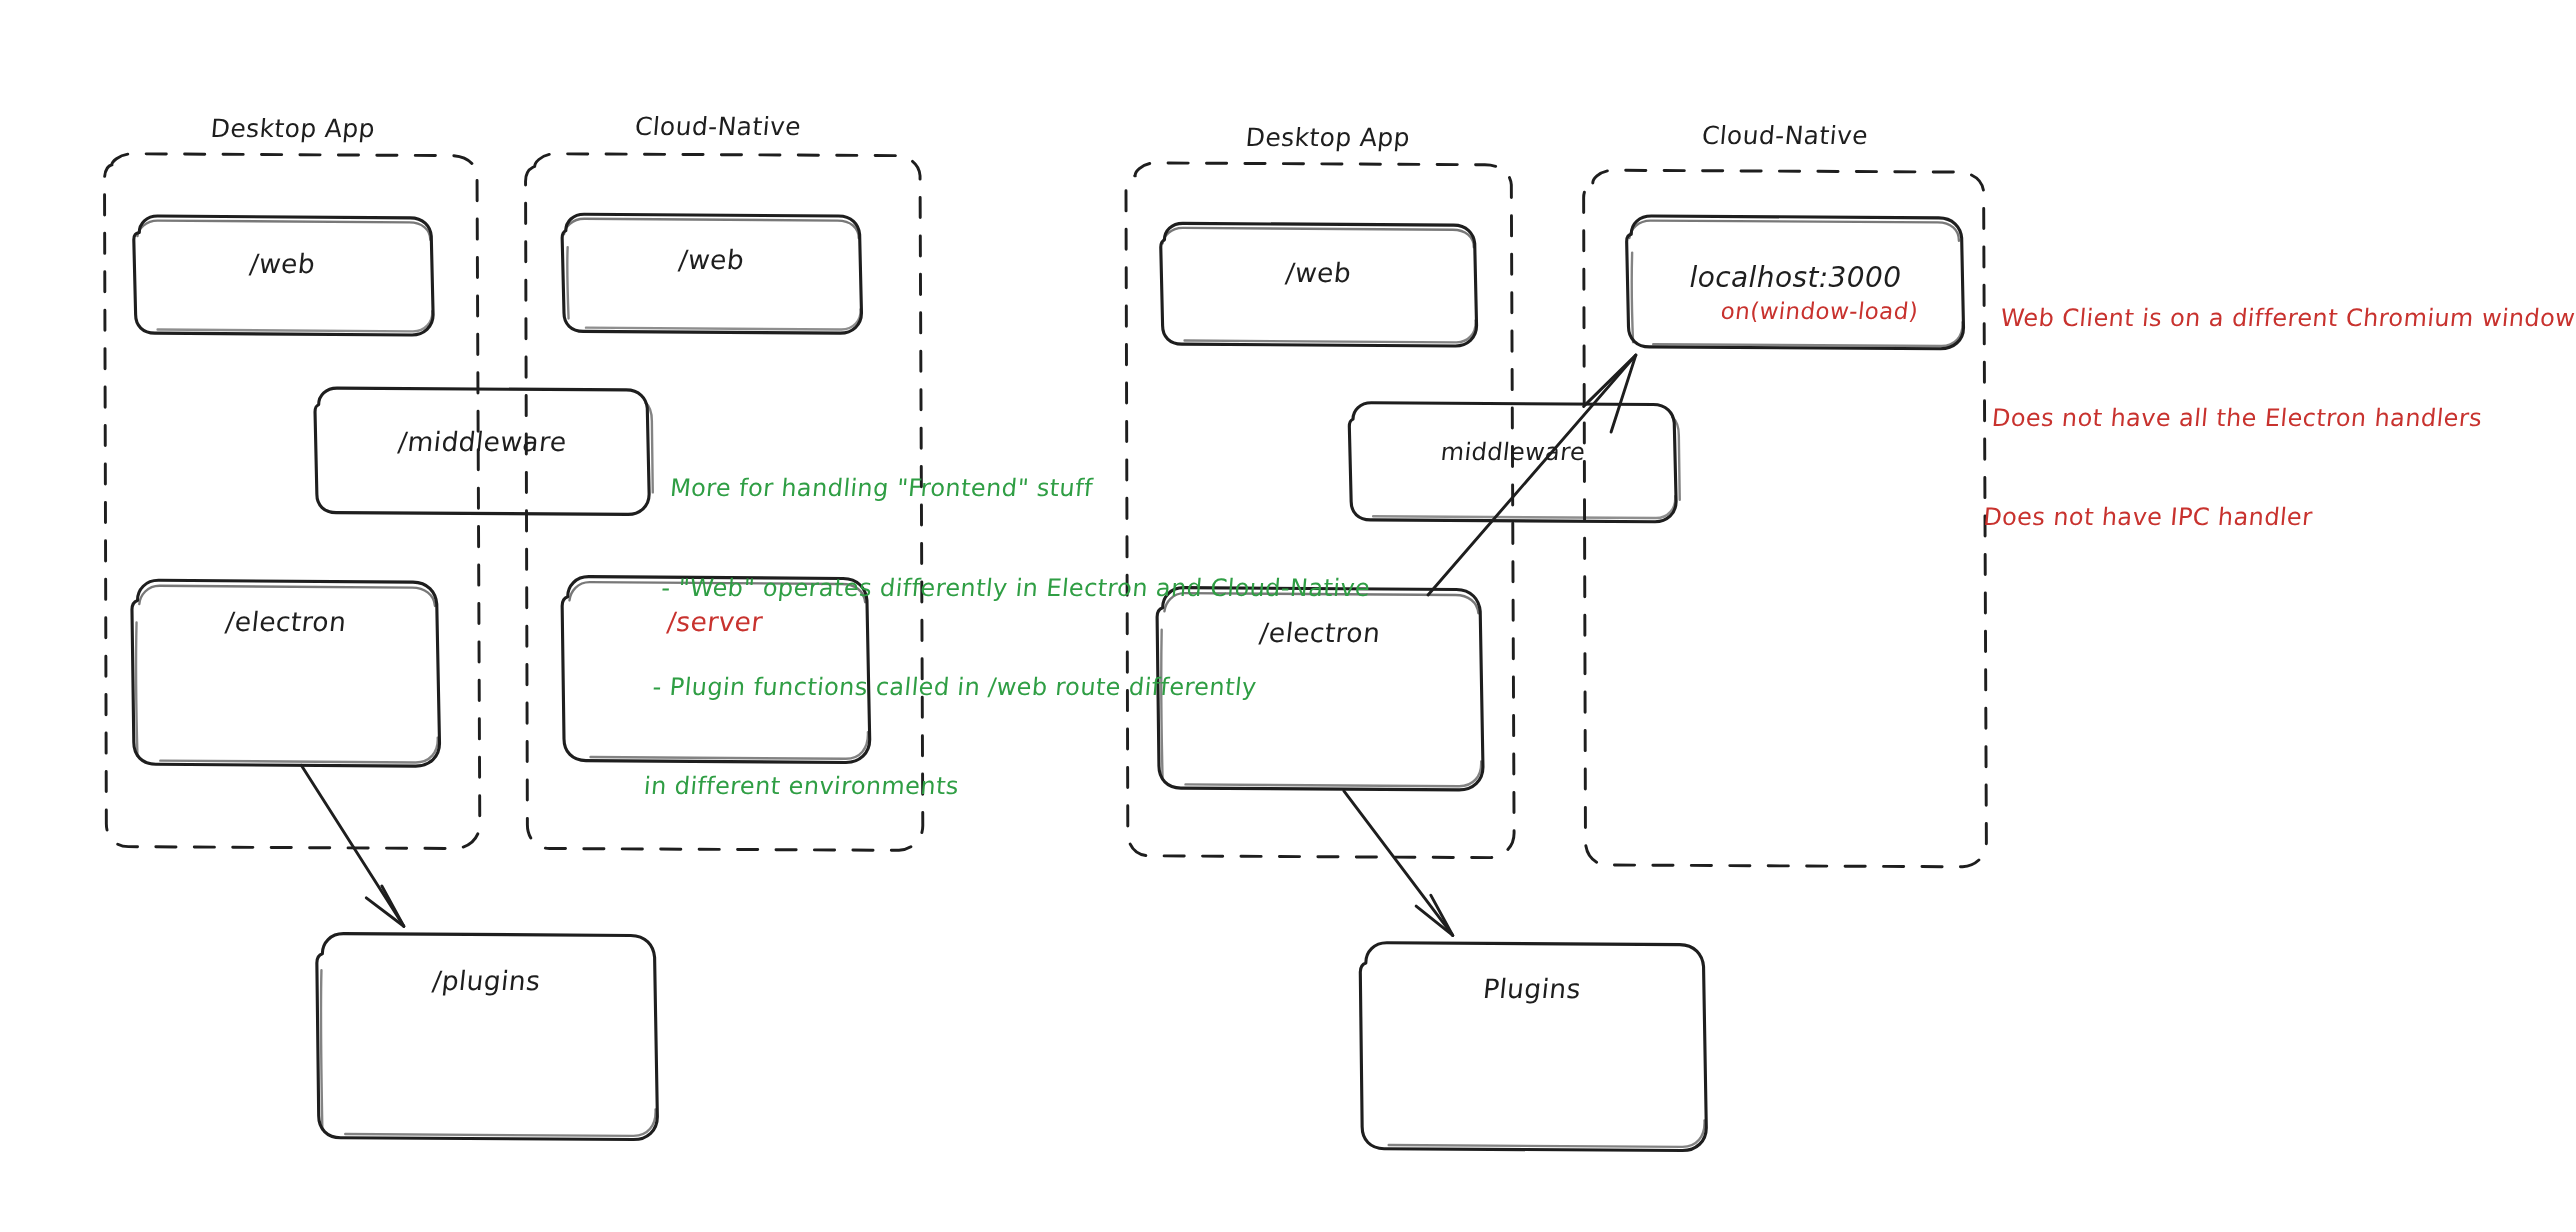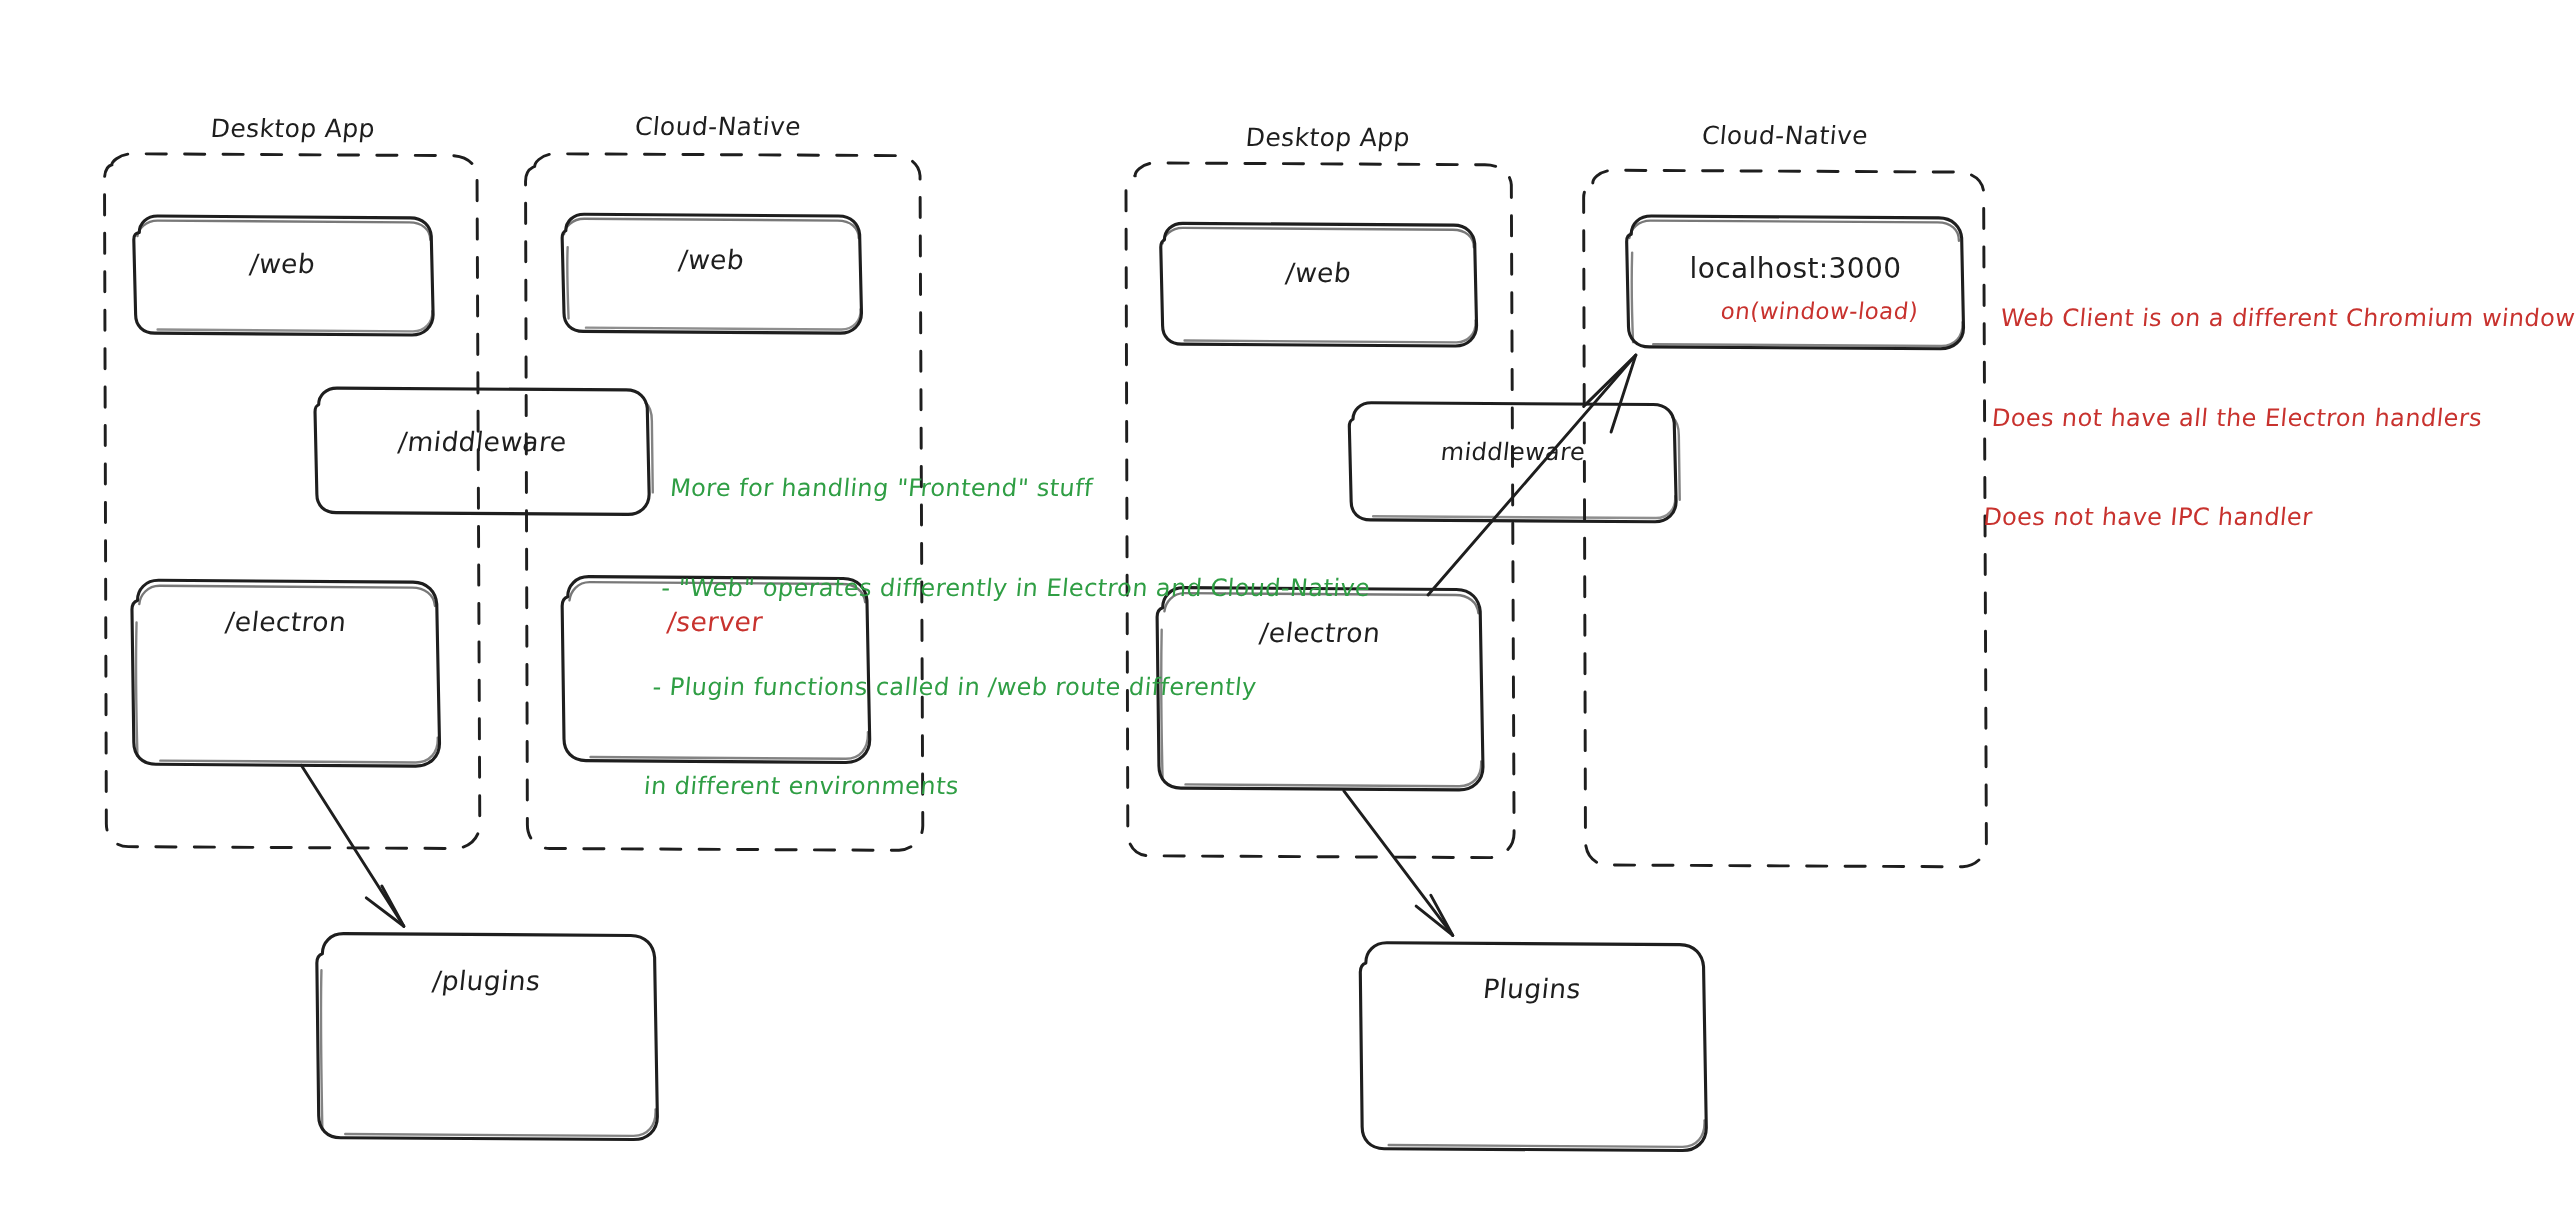--- a/index.html
+++ b/index.html
@@ -289,21 +289,21 @@
     <div>- Plugin functions called in /web route differently</div>
     <div>in different environments</div>
   </div>
 
   <div class="lbl group-title" style="left:1163px; top:123px; width:330px;">Desktop App</div>
 
   <div class="lbl group-title" style="left:1620px; top:121px; width:330px;">Cloud-Native</div>
 
   <div class="lbl node-label" style="left:1161px; top:257px; width:315px;">/web</div>
 
-  <div class="lbl node-label upright" style="left:1628px; top:252px; width:335px; font-size:28px;">localhost:3000</div>
+  <div class="lbl node-label upright" style="left:1628px; top:261px; width:335px; font-size:28px;font-style:italic;">localhost:3000</div>
 
   <div class="lbl sub-red" style="left:1675px; top:298px; width:289px;">on(window-load)</div>
 
   <div class="lbl node-label" style="left:1351px; top:438px; width:324px; font-size:24px;">middleware</div>
 
   <div class="lbl node-label" style="left:1159px; top:617px; width:322px;">/electron</div>
 
   <div class="lbl node-label" style="left:1360px; top:973px; width:344px;">Plugins</div>
 
   <div class="lbl note red" style="left:1992px; top:236px; width:586px;">

